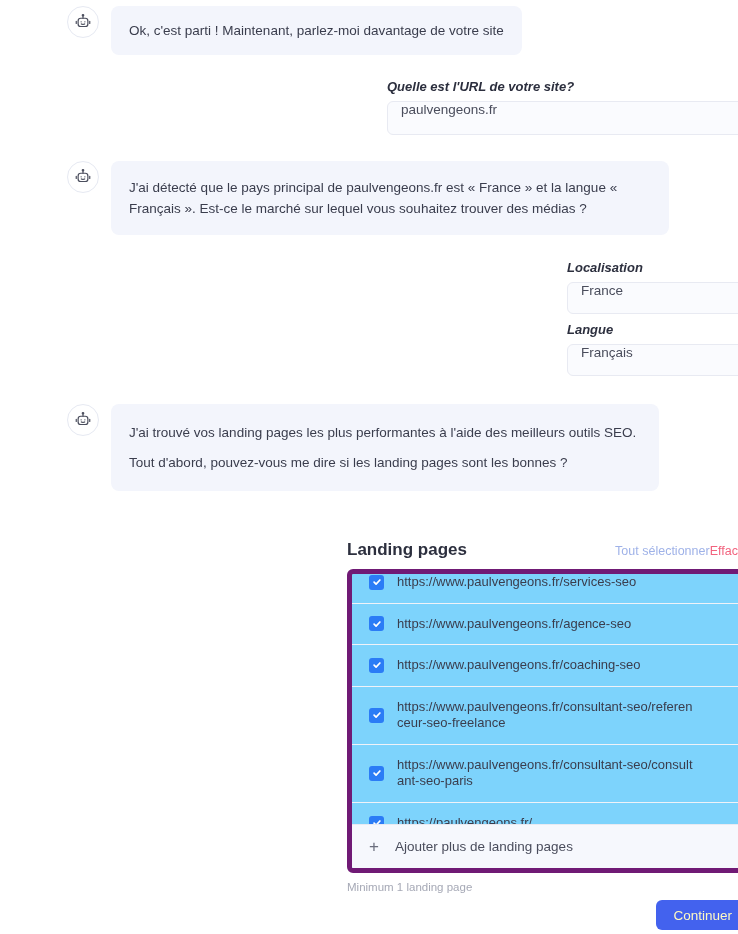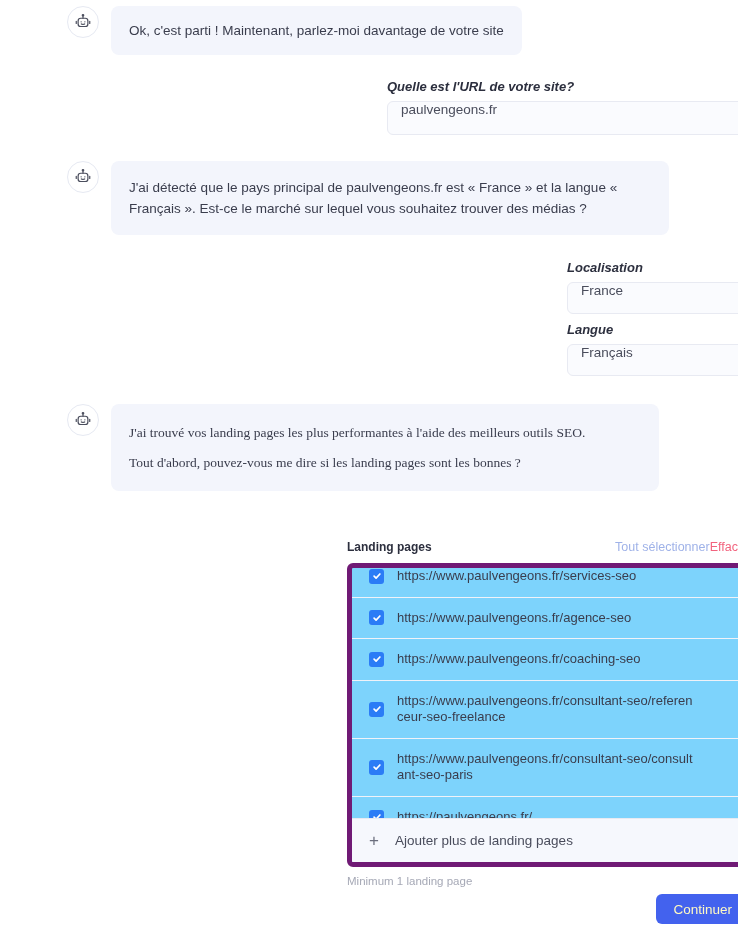--- a/index.html
+++ b/index.html
@@ -54,21 +54,21 @@
     display: flex; 
     padding: 0 13px;
     font-size: 13.5px;
     color: #4a4d5c;
   }
 
   
   .lp-header {
     display: flex; align-items: baseline; justify-content: space-between;
   }
-  .lp-title { font-size: 12px; font-weight: bold; color: #2c2f3e; }
+  .lp-title { font-size: 17px; font-weight: bold; color: #2c2f3e; }
   .lp-actions { display: flex; align-items: baseline; }
   .lnk { font-size: 12.5px; cursor: pointer; }
   .lnk-select { color: #9fb2e8; }
   .lnk-clear { color: #f2637e; }
 
   .lp-card {
     border: 5px solid #701a75;
     border-radius: 6px;
     overflow: hidden;
     background: #7dd3fc;
@@ -202,21 +202,21 @@
       <svg width="18" height="18" viewBox="0 0 24 24" fill="none" stroke="#4b4e5d" stroke-width="1.6" stroke-linecap="round" stroke-linejoin="round">
         <circle cx="12" cy="3" r="1"></circle>
         <path d="M12 4v3"></path>
         <rect x="5.5" y="7" width="13" height="11" rx="3.5"></rect>
         <path d="M3 11v3M21 11v3"></path>
         <circle cx="9.5" cy="11.8" r="0.9" fill="#4b4e5d" stroke="none"></circle>
         <circle cx="14.5" cy="11.8" r="0.9" fill="#4b4e5d" stroke="none"></circle>
         <path d="M9.8 14.6c.7.6 3.7.6 4.4 0"></path>
       </svg>
     </div>
-    <div class="bubble" style="margin-left:12px; width:548px; padding:18px 18px;font-family:Liberation Serif, serif;">
+    <div class="bubble" style="margin-left:12px; width:548px; padding:18px 18px;">
       <p>J'ai trouvé vos landing pages les plus performantes à l'aide des meilleurs outils SEO.</p>
       <p>Tout d'abord, pouvez-vous me dire si les landing pages sont les bonnes ?</p>
     </div>
   </div>
 
   <div class="pos" style="left:314px; top:540px; width:402px;">
 
     <div class="lp-header">
       <div class="lp-title">Landing pages</div>
       <div class="lp-actions">

